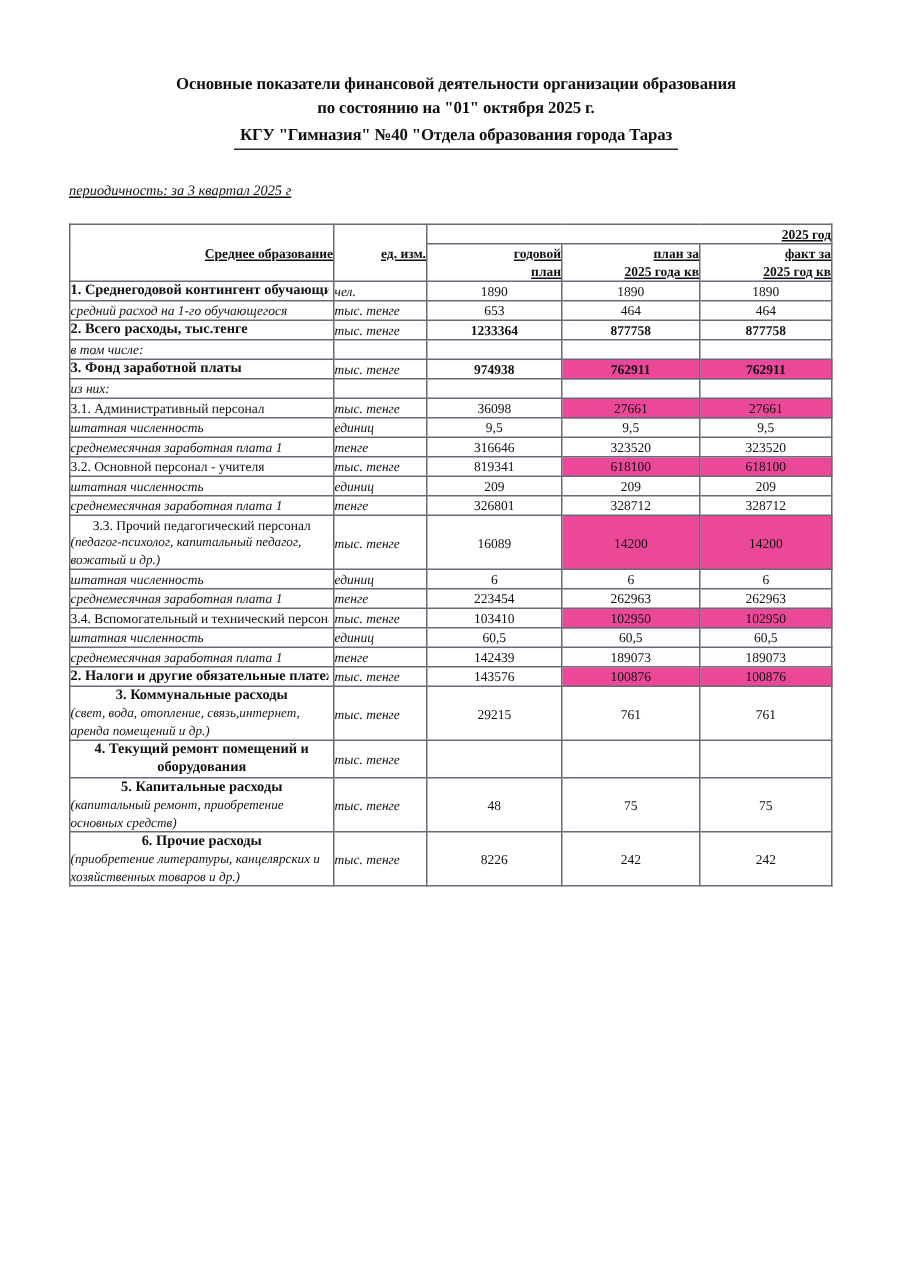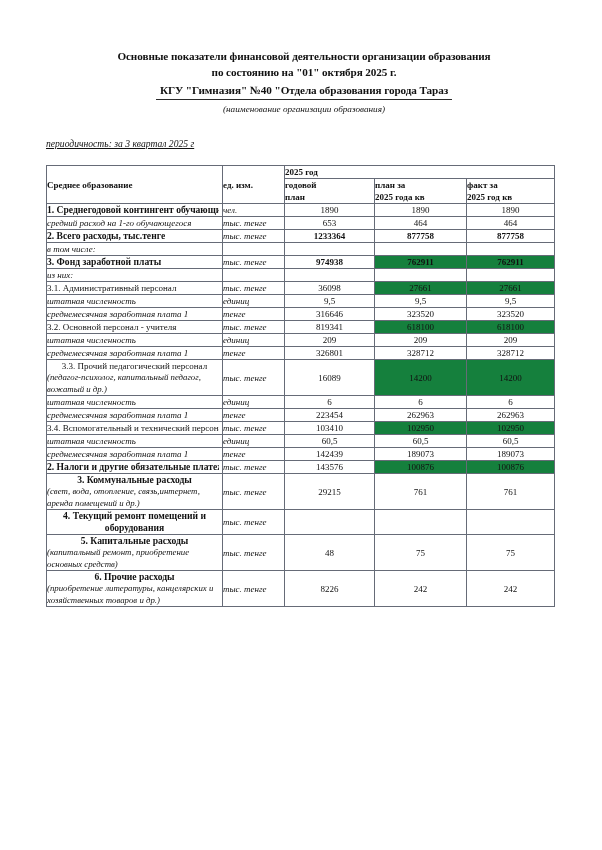--- a/index.html
+++ b/index.html
@@ -73,25 +73,26 @@
   table.report td {
     border: 0.8px solid #666b77;
     padding: 0;
     vertical-align: middle;
     font-size: 9px;
     line-height: 12px;
   }
 
   
   th.h-name, th.h-unit, th.h-grp, th.h-sub {
-    text-align: left;
+    text-align: right;
     font-weight: bold;
     font-size: 9.3px;
     line-height: 12px;
     padding: 3px 2px;
+    text-decoration: underline;
   }
   th.h-name { font-size: 9.8px; }
   th.h-sub  { font-size: 9.1px; }
 
   
   td.name {
     padding: 3px 2px 3px 4px;
     text-align: left;
     overflow: hidden;
     white-space: nowrap;
@@ -109,21 +110,21 @@
     font-size: 9.6px;
     padding: 2px 2px;
   }
 
   
   .bold   { font-weight: bold; font-size: 9.6px; }
   .ital   { font-style: italic; }
   .num.bold { font-weight: bold; }
 
   
-  td.shade { background: #15803d; }
+  td.shade { background: #ec4899; }
 
   
   .nm-main { display: block; text-align: center; }
   .nm-sub  { display: block; font-style: italic; font-weight: normal; font-size: 8.8px; line-height: 11.5px; }
 
   .clip {
     display: block;
     width: 172px;
     overflow: hidden;
     white-space: nowrap;
@@ -131,21 +132,20 @@
 </style>
 </head>
 <body>
 
 <div class="page">
 
   <div class="doc-header">
     <div class="title-line">Основные показатели финансовой деятельности организации образования</div>
     <div class="title-line">по состоянию на "01" октября  2025 г.</div>
     <div><span class="title-line l3">КГУ "Гимназия" №40 "Отдела образования города Тараз</span></div>
-    <div class="org-caption">(наименование организации образования)</div>
   </div>
 
   <div>
     <span class="periodicity">периодичность: за  3 квартал 2025 г</span>
   </div>
 
   <div class="tbl-wrap">
     <table class="report">
       <colgroup>
         <col class="c-name">

